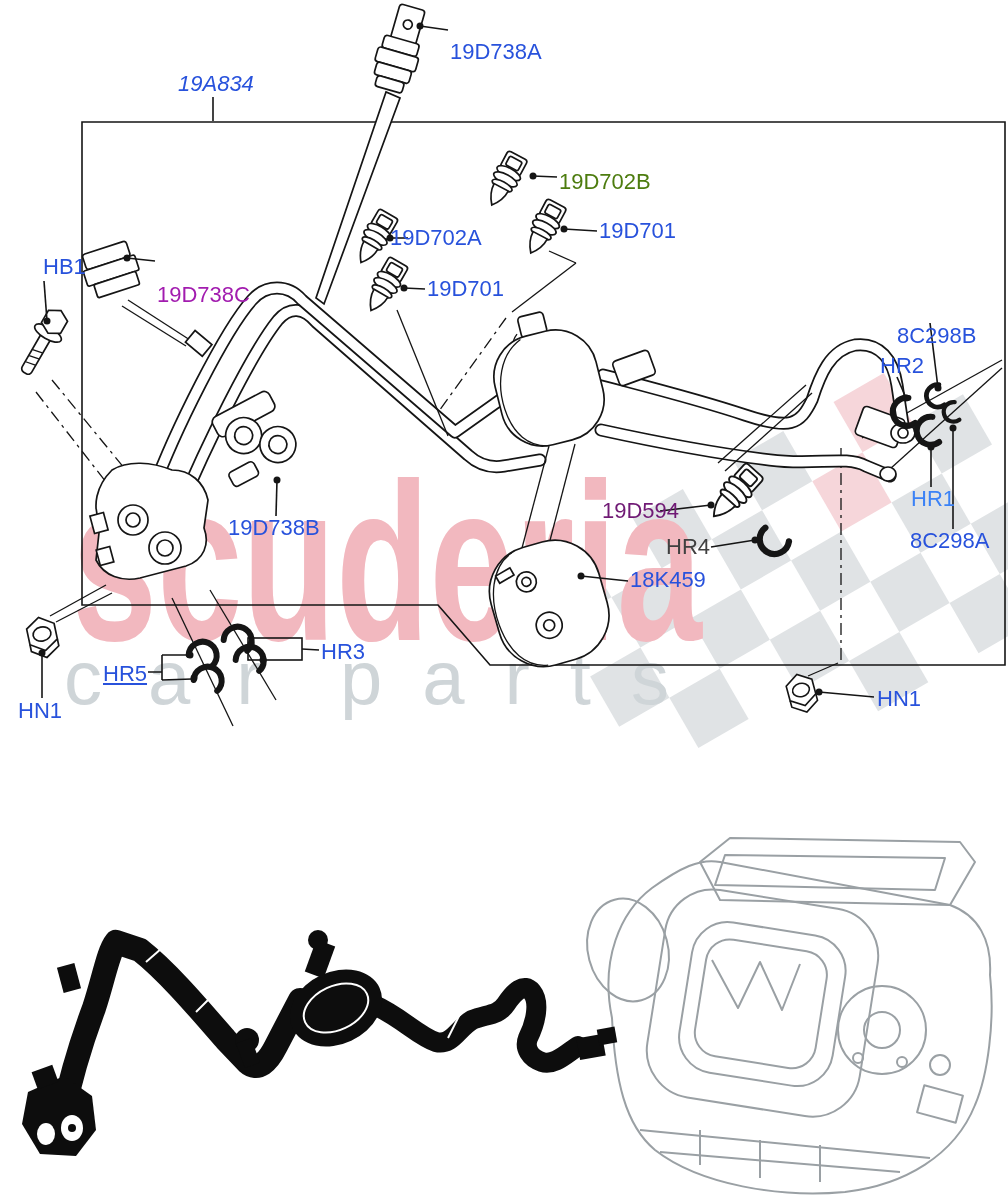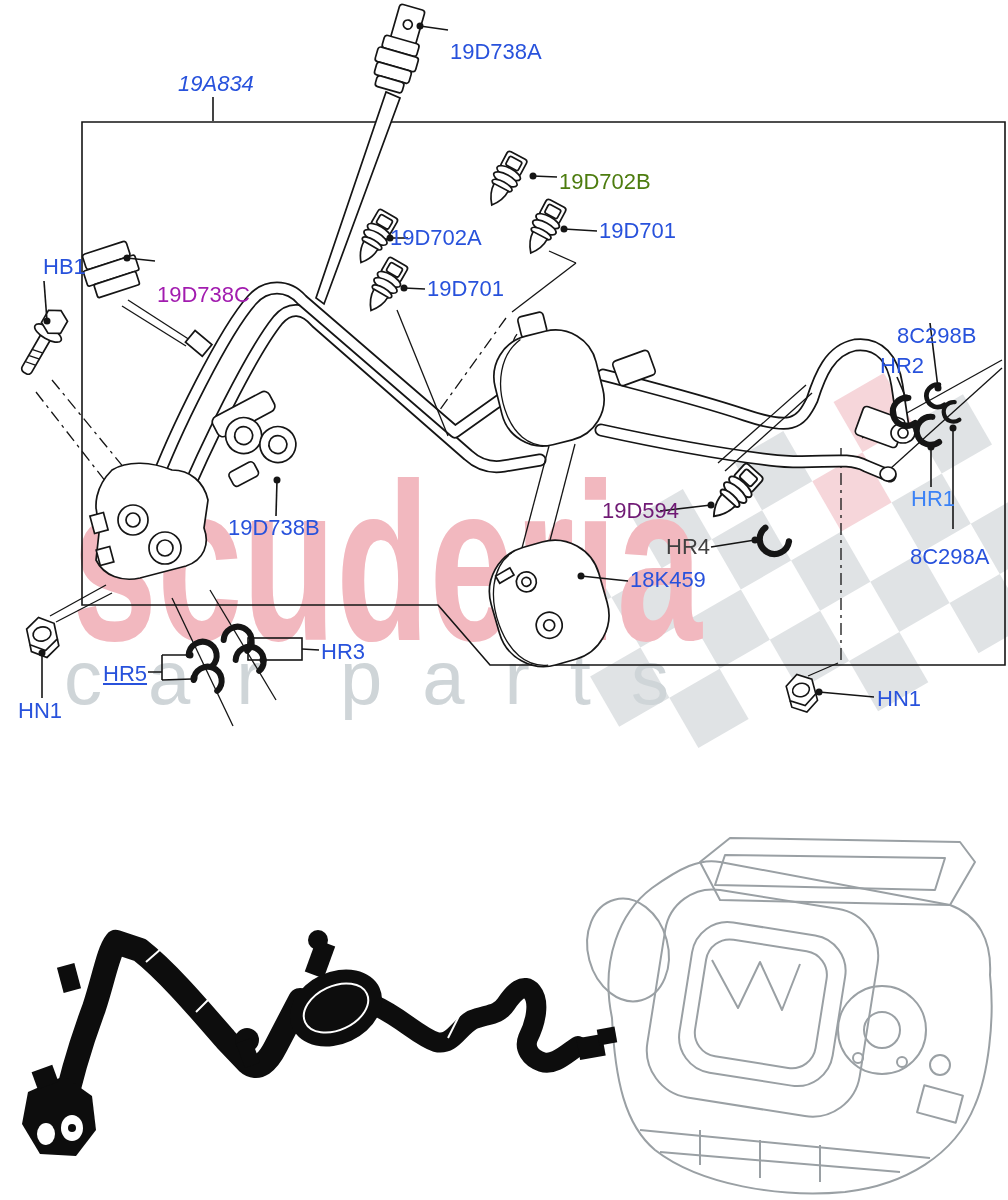--- a/index.html
+++ b/index.html
@@ -298,21 +298,21 @@
       <div class="callout" style="left: 178px; top: 73px; color: rgb(40, 82, 220); font-style: italic;">19A834</div>
       <div class="callout" style="left: 43px; top: 256px; color: rgb(40, 82, 220);">HB1</div>
       <div class="callout" style="left: 157px; top: 256px; color: #a21caf; margin-top: 28px;">19D738C</div>
       <div class="callout" style="left: 390px; top: 227px; color: rgb(40, 82, 220);">19D702A</div>
       <div class="callout" style="left: 427px; top: 278px; color: rgb(40, 82, 220);">19D701</div>
       <div class="callout" style="left: 559px; top: 171px; color: #4d7c0f;">19D702B</div>
       <div class="callout" style="left: 599px; top: 220px; color: rgb(40, 82, 220);">19D701</div>
       <div class="callout" style="left: 897px; top: 301px; color: rgb(40, 82, 220); margin-top: 24px;">8C298B</div>
       <div class="callout" style="left: 880px; top: 355px; color: rgb(40, 82, 220);">HR2</div>
       <div class="callout" style="left: 911px; top: 488px; color: #3b82f6;">HR1</div>
-      <div class="callout" style="left: 910px; top: 546px; color: rgb(40, 82, 220);">8C298A</div>
+      <div class="callout" style="left: 910px; top: 530px; color: rgb(40, 82, 220);">8C298A</div>
       <div class="callout" style="left: 602px; top: 500px; color: #701a75;">19D594</div>
       <div class="callout" style="left: 666px; top: 536px; color: #404040;">HR4</div>
       <div class="callout" style="left: 630px; top: 569px; color: rgb(40, 82, 220);">18K459</div>
       <div class="callout" style="left: 228px; top: 517px; color: rgb(40, 82, 220); text-align: right;">19D738B</div>
       <div class="callout" style="left: 321px; top: 641px; color: rgb(40, 82, 220);">HR3</div>
       <div class="callout" style="left: 103px; top: 663px; color: rgb(40, 82, 220); text-decoration: underline;">HR5</div>
       <div class="callout" style="left: 18px; top: 700px; color: rgb(40, 82, 220);">HN1</div>
       <div class="callout" style="left: 877px; top: 688px; color: rgb(40, 82, 220);">HN1</div>
     </div>
 </div>

